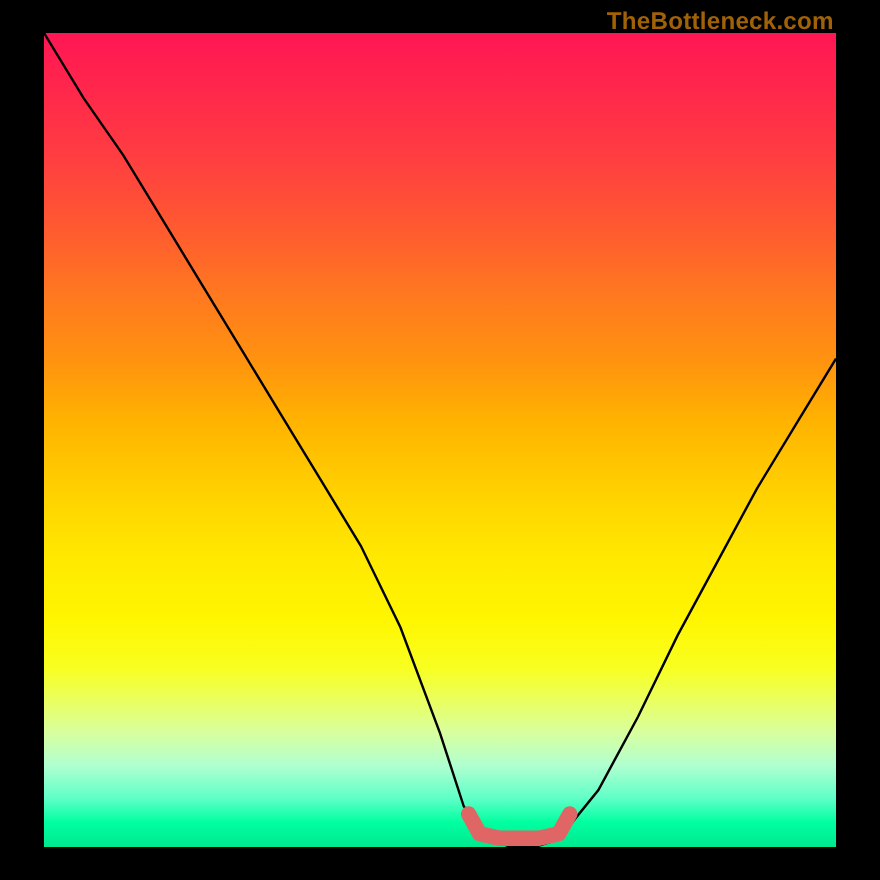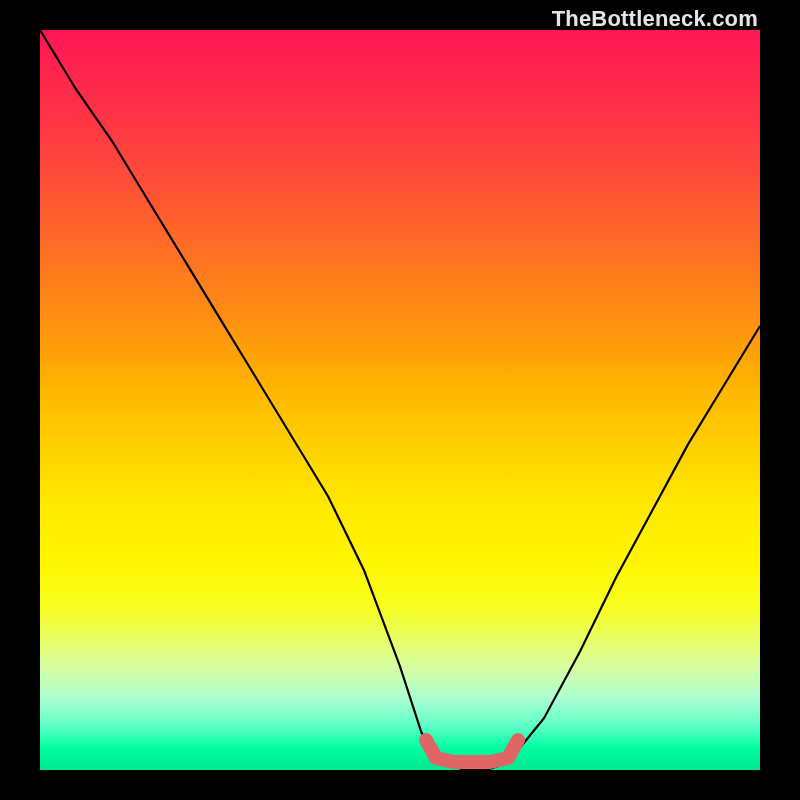--- a/index.html
+++ b/index.html
@@ -42,21 +42,21 @@
       #00e890 100%
     );
   }
   .watermark {
     position: absolute;
     top: 6px;
     right: 42px;
     font-family: Arial, Helvetica, sans-serif;
     font-size: 22px;
     font-weight: 600;
-    color: #e5e5e5;
+    color: #a16207;
     letter-spacing: 0.2px;
   }
   svg.curves {
     position: absolute;
     left: 0;
     top: 0;
     width: 720px;
     height: 740px;
   }
 </style>

